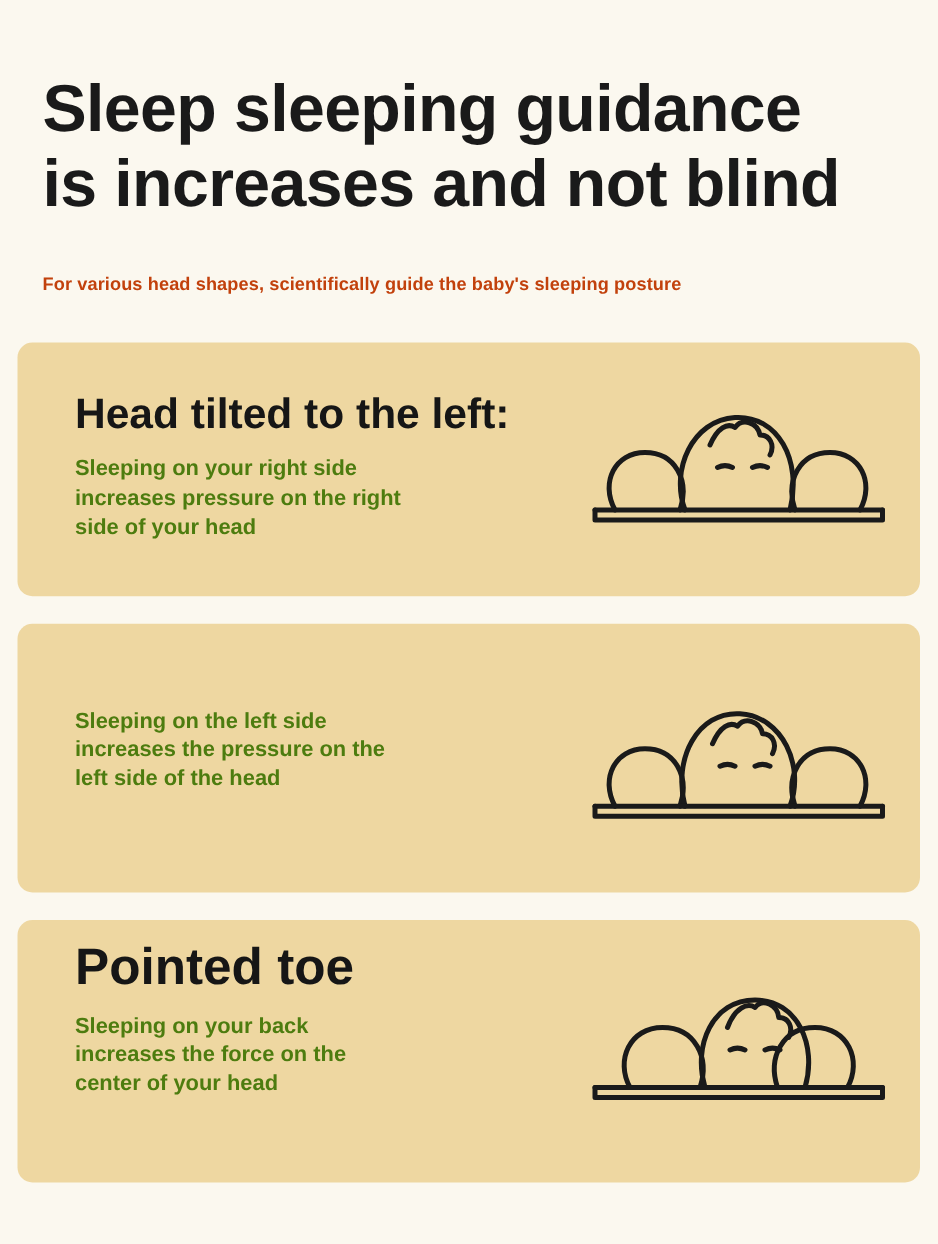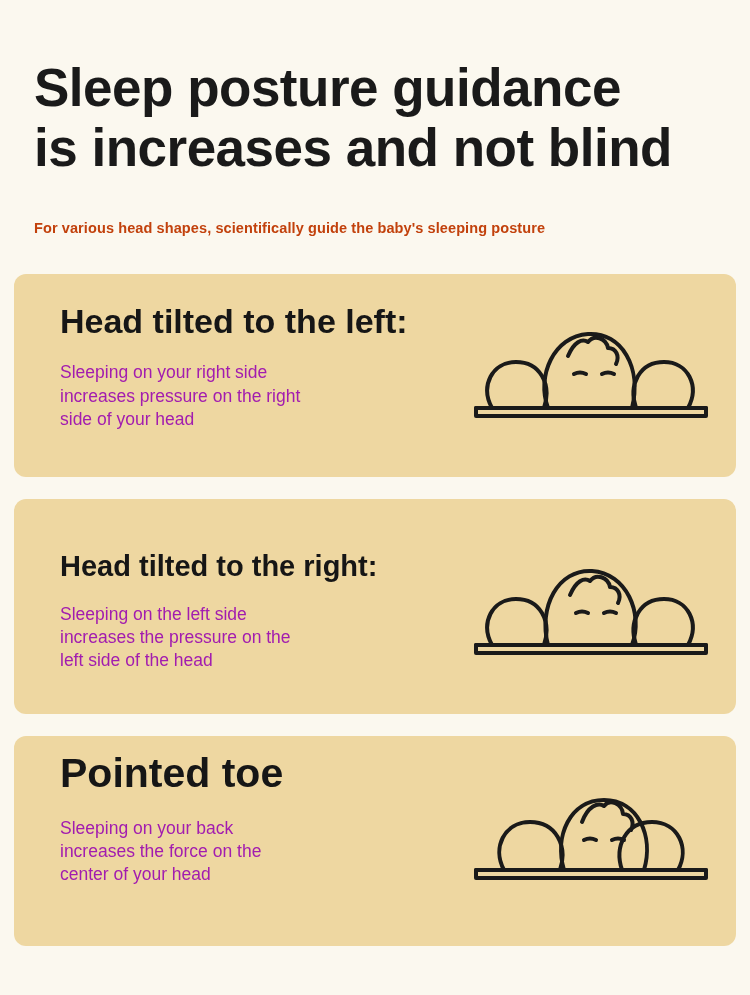--- a/index.html
+++ b/index.html
@@ -57,30 +57,30 @@
     min-height: 160px;
   }
   .card-text { max-width: 400px; position: relative; z-index: 2; }
   .card-heading {
     font-weight: bold;
     color: #161616;
     line-height: 1.05;
     white-space: nowrap;
   }
   .card-desc {
-    margin-top: 22px;
+    margin-top: 14px;
     font-size: 17.5px;
-    font-weight: normal;
-    color: #a21caf;
+    font-weight: bold;
+    color: #4d7c0f;
     line-height: 1.32;
     white-space: pre-line;
   }
 
   
-  .card-1 .card-inner { min-height: 203px; padding-top: 30px; }
+  .card-1 .card-inner { min-height: 203px; padding-top: 40px; }
   .card-1 .card-heading { font-size: 34px; }
   .card-2 .card-inner { min-height: 215px; padding-top: 52px; }
   .card-2 .card-heading { font-size: 29px; }
   .card-3 .card-inner { min-height: 210px; padding-top: 16px; }
   .card-3 .card-heading { font-size: 41px; }
 
   
   .illus {
     position: absolute;
     right: 26px;
@@ -91,21 +91,21 @@
   .card-3 .illus { top: 38px; }
   .illus svg { display: block; }
 </style>
 </head>
 <body>
 
 <div class="page">
 
   <div class="header">
     <h1 class="title">
-      <span class="line">Sleep posture guidance</span>
+      <span class="line">Sleep sleeping guidance</span>
       <span class="line">is increases and not blind</span>
     </h1>
     <div class="subtitle">For various head shapes, scientifically guide the baby's sleeping posture</div>
   </div>
 
   <div class="cards">
 
     <div class="card card-1">
       <div class="card-inner">
         <div class="card-text">
@@ -131,21 +131,20 @@
             <path d="M6 96 L236 96"></path>
             <path d="M6 96 L6 104 L236 104 L236 96"></path>
           </svg>
         </div>
       </div>
     </div>
 
     <div class="card card-2">
       <div class="card-inner">
         <div class="card-text">
-          <div class="card-heading">Head tilted to the right:</div>
           <div class="card-desc">Sleeping on the left side
 increases the pressure on the
 left side of the head</div>
         </div>
         <div class="illus">
           <svg width="240" height="110" viewBox="0 0 240 110" fill="none" stroke="#1a1a1a" stroke-width="4" stroke-linecap="round" stroke-linejoin="round">
             <path d="M22 96 C10 74 22 50 46 50 C70 50 82 72 74 96"></path>
             <path d="M166 96 C158 72 170 50 194 50 C218 50 230 74 218 96"></path>
             <path d="M78 96 C68 58 88 20 122 22 C156 24 174 64 162 96"></path>
             <path d="M100 46 C106 32 114 28 120 32 C126 24 138 28 140 38 C148 38 152 46 148 54"></path>

